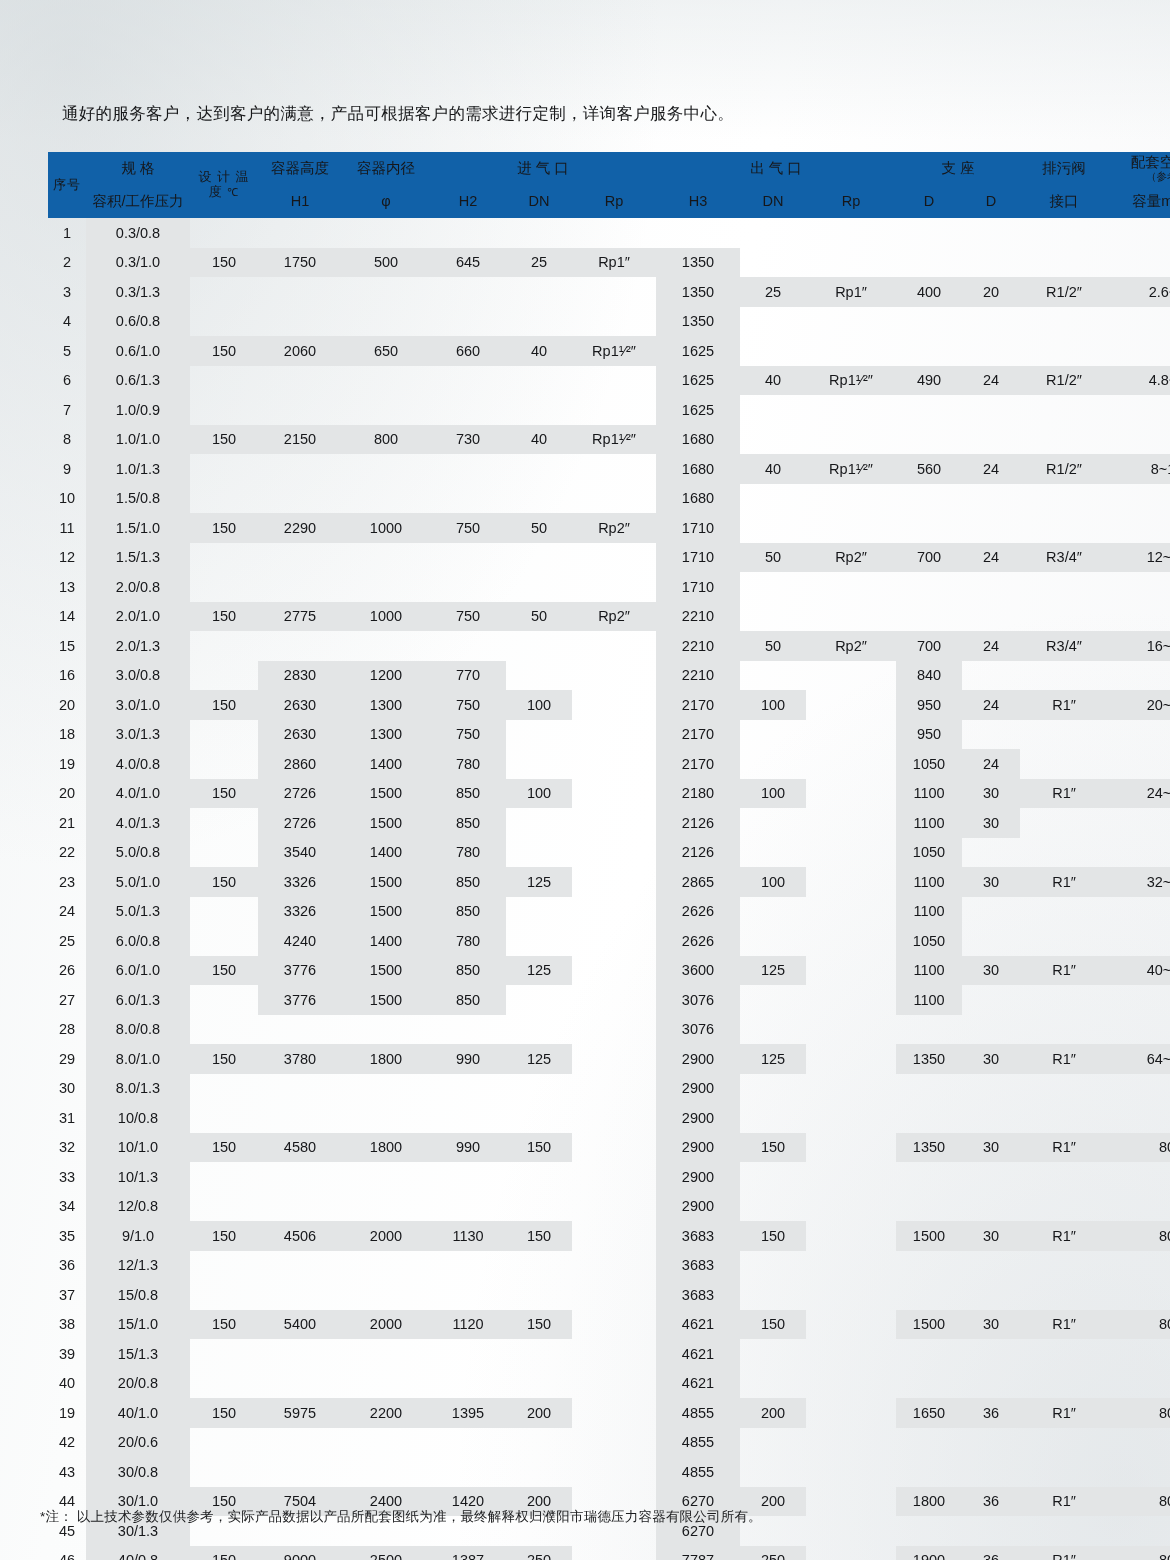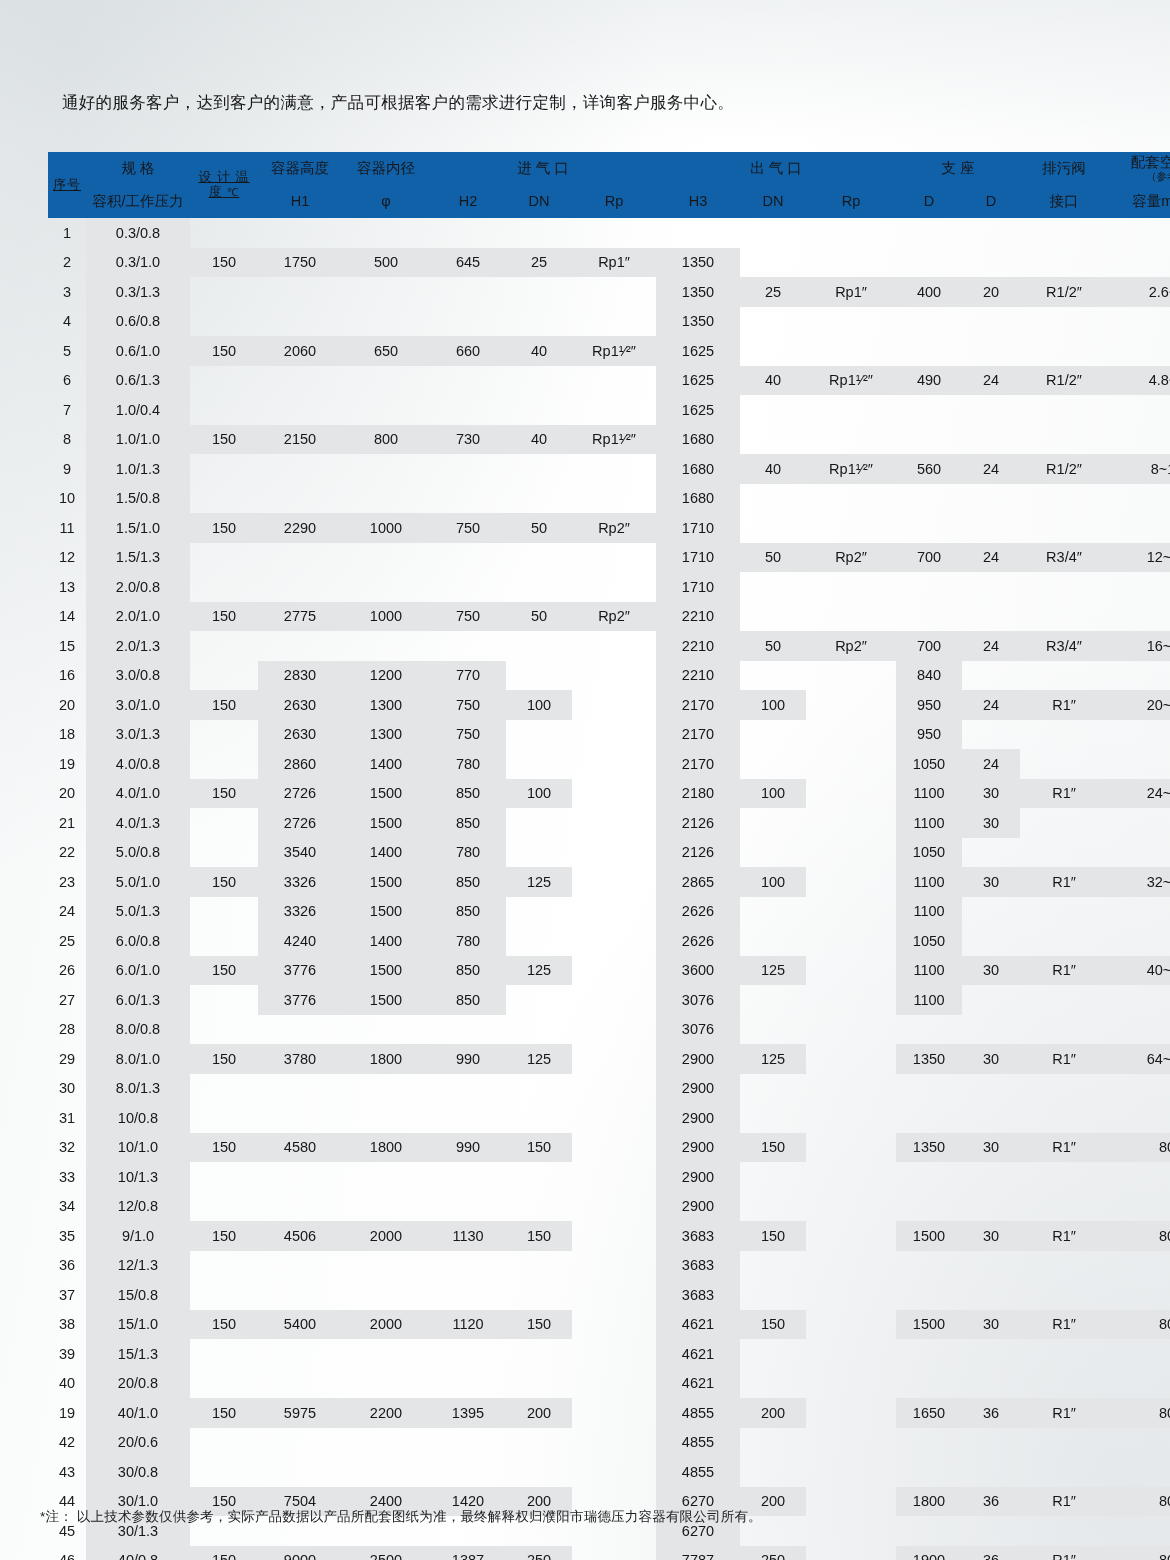--- a/index.html
+++ b/index.html
@@ -21,21 +21,21 @@
     position: absolute; left: 0; top: 0; right: 0; bottom: 0;
     background:
       radial-gradient(ellipse at 6% 4%, rgba(205,212,215,.55) 0%, rgba(255,255,255,0) 38%),
       radial-gradient(ellipse at 96% 96%, rgba(200,208,212,.40) 0%, rgba(255,255,255,0) 42%),
       linear-gradient(180deg, rgba(222,228,230,.45) 0%, rgba(255,255,255,0) 9%);
     pointer-events: none;
     z-index: 0;
   }
   .intro {
     position: absolute;
-    left: 62px; top: 92px;
+    left: 62px; top: 103px;
     width: 1050px;
     font-size: 16.5px;
     color: #17181a;
     letter-spacing: .3px;
     white-space: nowrap;
     z-index: 2;
   }
   .note {
     position: absolute;
     left: 40px; top: 1508px;
@@ -74,21 +74,20 @@
     line-height: 1.25;
     padding: 3px 1px;
   }
   thead th.last { border-right: 0; }
   thead th.tall { height: 32px; }
   thead th.sub { height: 34px; margin-left: 32px; }
   thead th.vert {
     font-size: 13px;
     letter-spacing: 1px;
     line-height: 1.12;
-    text-decoration: underline;
   }
   thead th small { font-size: 10.5px; display: block; line-height: 1.1; }
   thead th .u { font-size: 11px; }
 
   tbody td {
     height: 29.5px;
     background: transparent;
   }
   tbody td.cell {
     background: #e3e5e6;
@@ -279,21 +278,21 @@
           <td class="cell">1625</td>
           <td class="cell">40</td>
           <td class="cell">Rp1¹⁄²″</td>
           <td class="cell">490</td>
           <td class="cell">24</td>
           <td class="cell">R1/2″</td>
           <td class="cell">4.8~6</td>
         </tr>
         <tr>
           <td class="num">7</td>
-          <td class="spec-col">1.0/0.4</td>
+          <td class="spec-col">1.0/0.9</td>
           <td class="blank"></td>
           <td class="blank"></td>
           <td class="blank"></td>
           <td class="blank"></td>
           <td class="blank"></td>
           <td class="blank"></td>
           <td class="cell">1625</td>
           <td class="blank"></td>
           <td class="blank"></td>
           <td class="blank"></td>

